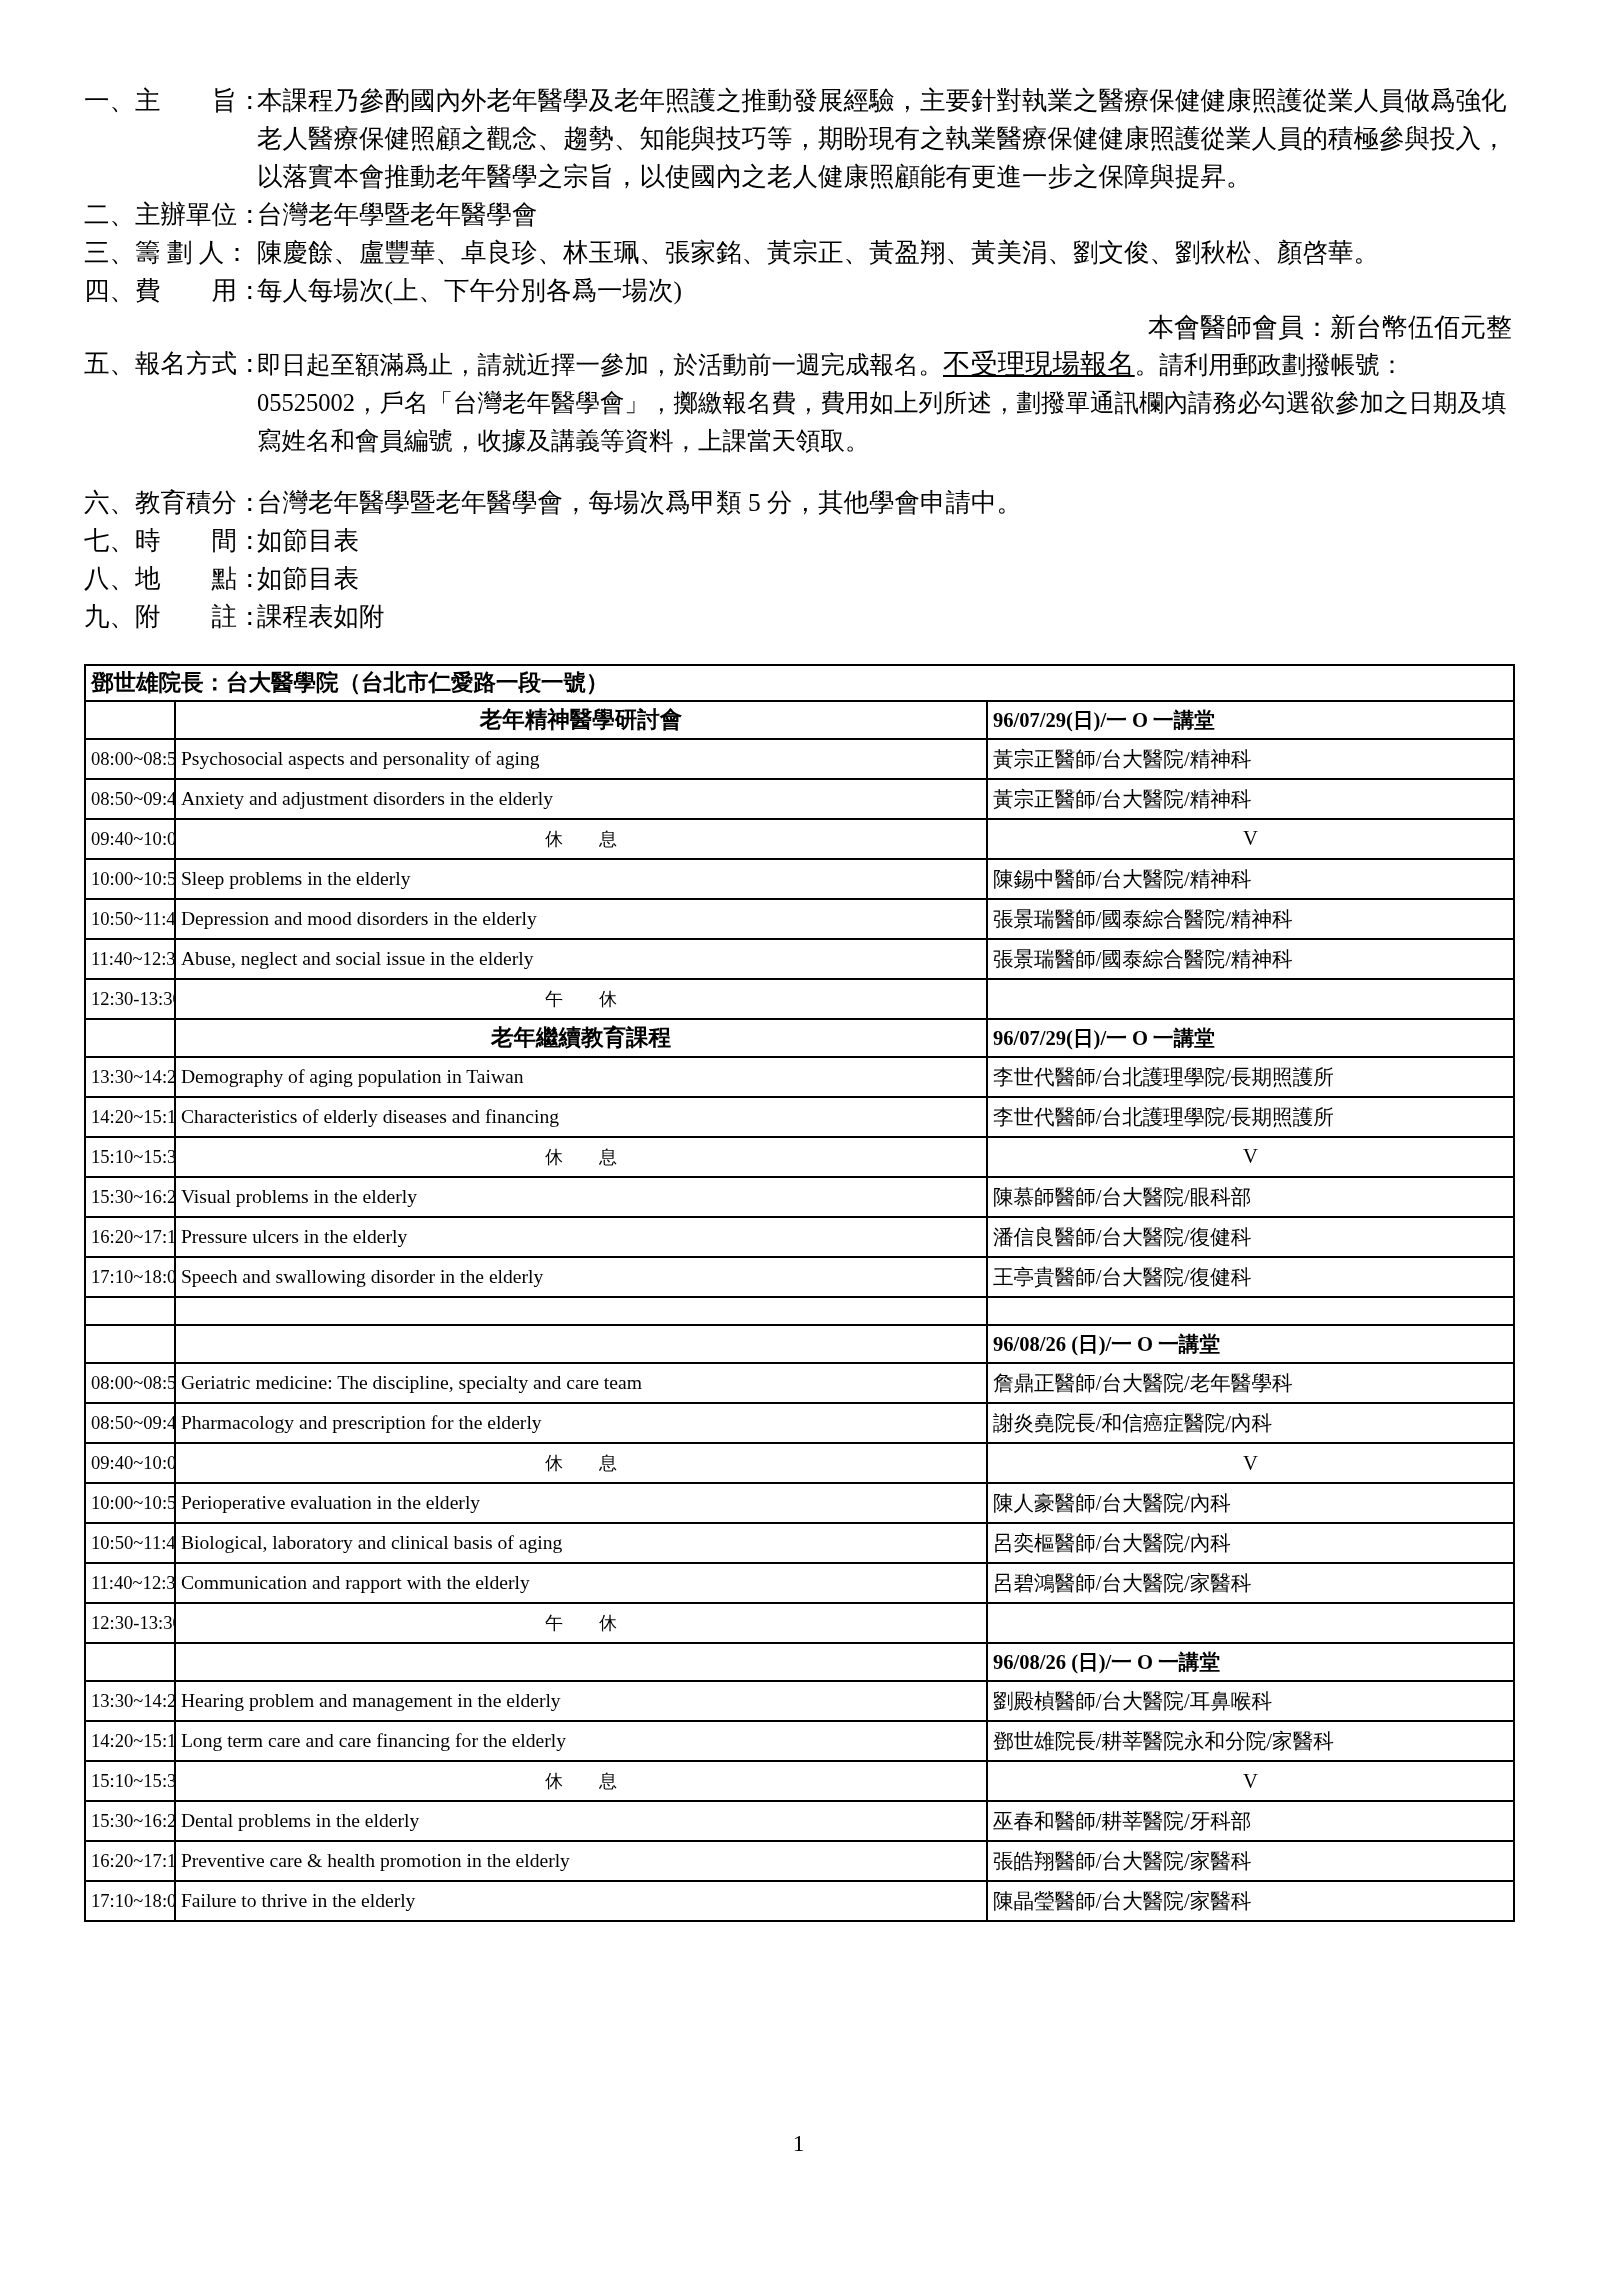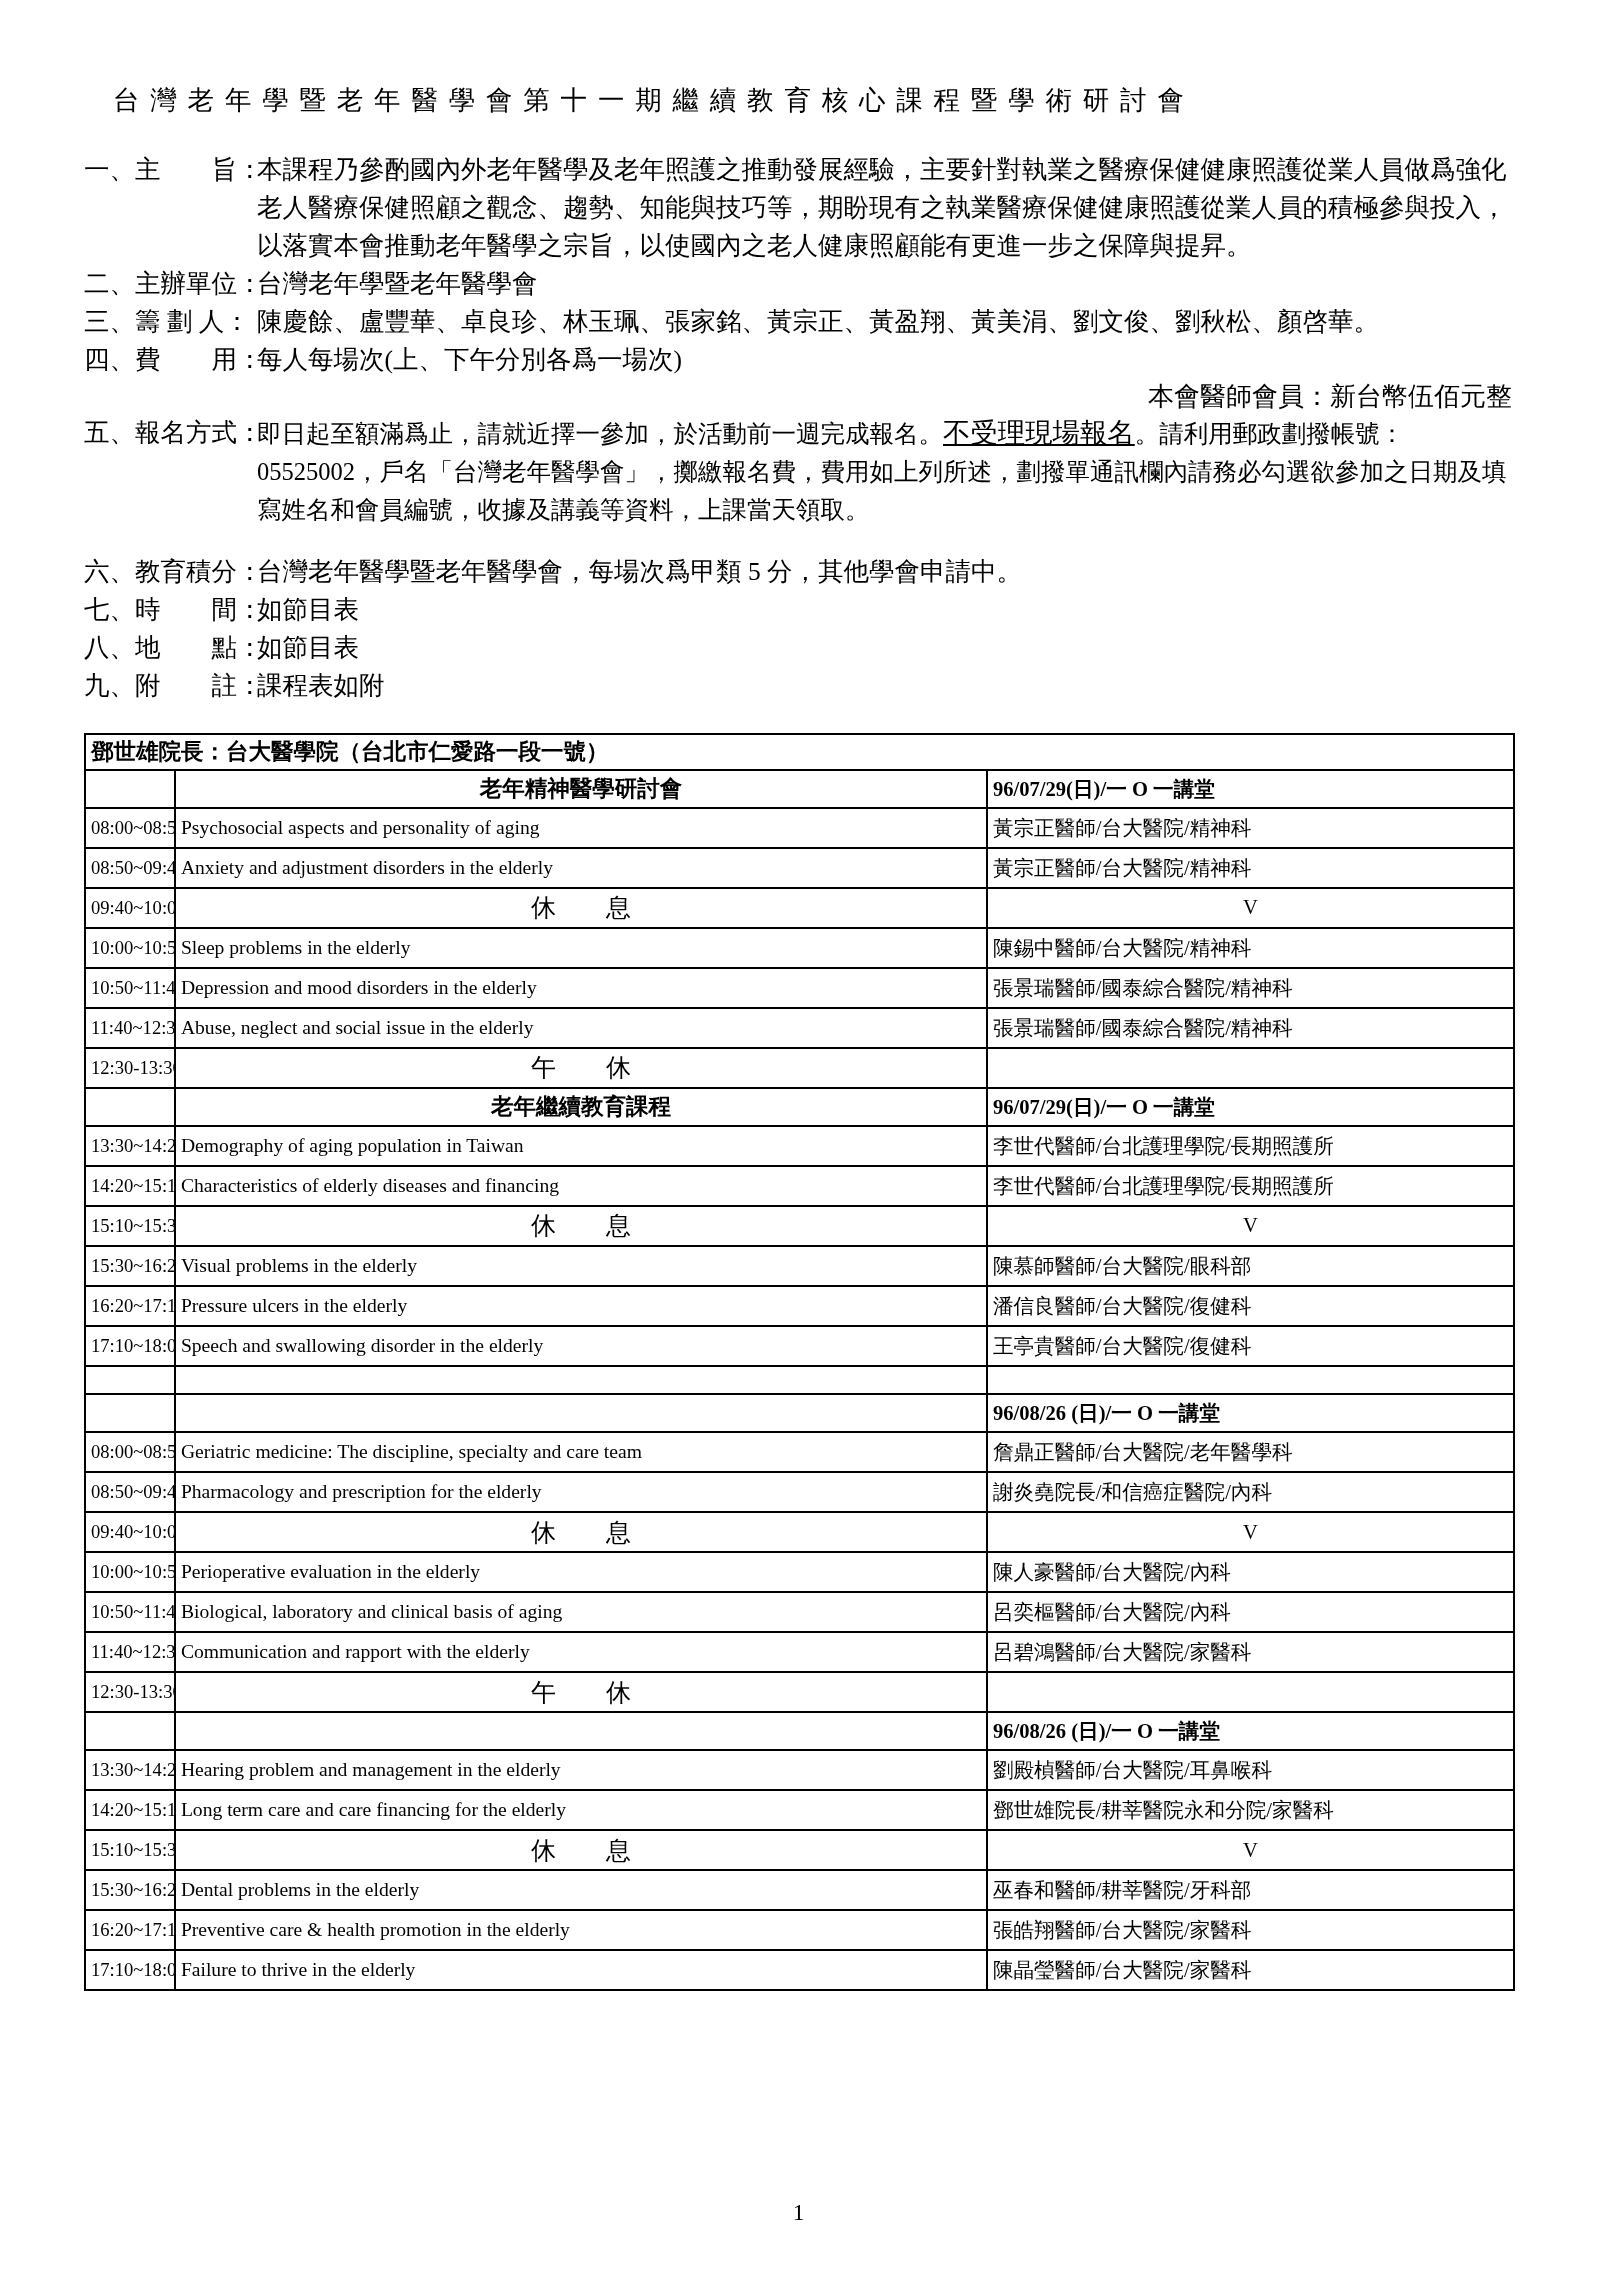--- a/index.html
+++ b/index.html
@@ -62,38 +62,37 @@
   col.c-time{width:90px;}
   col.c-desc{width:812px;}
   col.c-spk{width:527px;}
   tr.r-loc td{height:34px;font-size:22.5px;font-weight:bold;}
   tr.r-sec td{height:36px;}
   tr.r-item td{height:38px;}
   tr.r-empty td{height:26.5px;}
   td.t{ text-align:center;font-size:18.6px;}
   td.d{ font-size:19.6px;margin-left:36px;}
   td.s{ font-size:20.6px;}
-  td.d.cjk{font-size:25px;}
+  td.d.cjk{font-size:18px;}
   td.sec-title{font-size:22.5px;font-weight:bold;text-align:center;}
   td.date{font-size:20.6px;font-weight:bold;border-radius:16px;}
   td.c{text-align:center;}
   .page-footer{
     margin-top:208px;
     width:1429px;
     text-align:center;
     font-size:23.5px;
   }
 </style>
 </head>
 <body>
 
 <div class="sheet">
   <div class="content">
 
-    <h1 class="doc-title">台灣老年學暨老年醫學會第十一期繼續教育核心課程暨學術研討會</h1>
 
     <p class="item"><span class="label">一、主　　旨：</span><span class="body">本課程乃參酌國內外老年醫學及老年照護之推動發展經驗，主要針對執業之醫療保健健康照護從業人員做爲強化老人醫療保健照顧之觀念、趨勢、知能與技巧等，期盼現有之執業醫療保健健康照護從業人員的積極參與投入，以落實本會推動老年醫學之宗旨，以使國內之老人健康照顧能有更進一步之保障與提昇。</span></p>
 
     <p class="item"><span class="label">二、主辦單位：</span><span class="body">台灣老年學暨老年醫學會</span></p>
 
     <p class="item"><span class="label">三、籌 劃 人：</span><span class="body">陳慶餘、盧豐華、卓良珍、林玉珮、張家銘、黃宗正、黃盈翔、黃美涓、劉文俊、劉秋松、顏啓華。</span></p>
 
     <p class="item"><span class="label">四、費　　用：</span><span class="body u">每人每場次(上、下午分別各爲一場次)</span></p>
     <div class="subline">本會醫師會員：新台幣伍佰元整</div>
 

